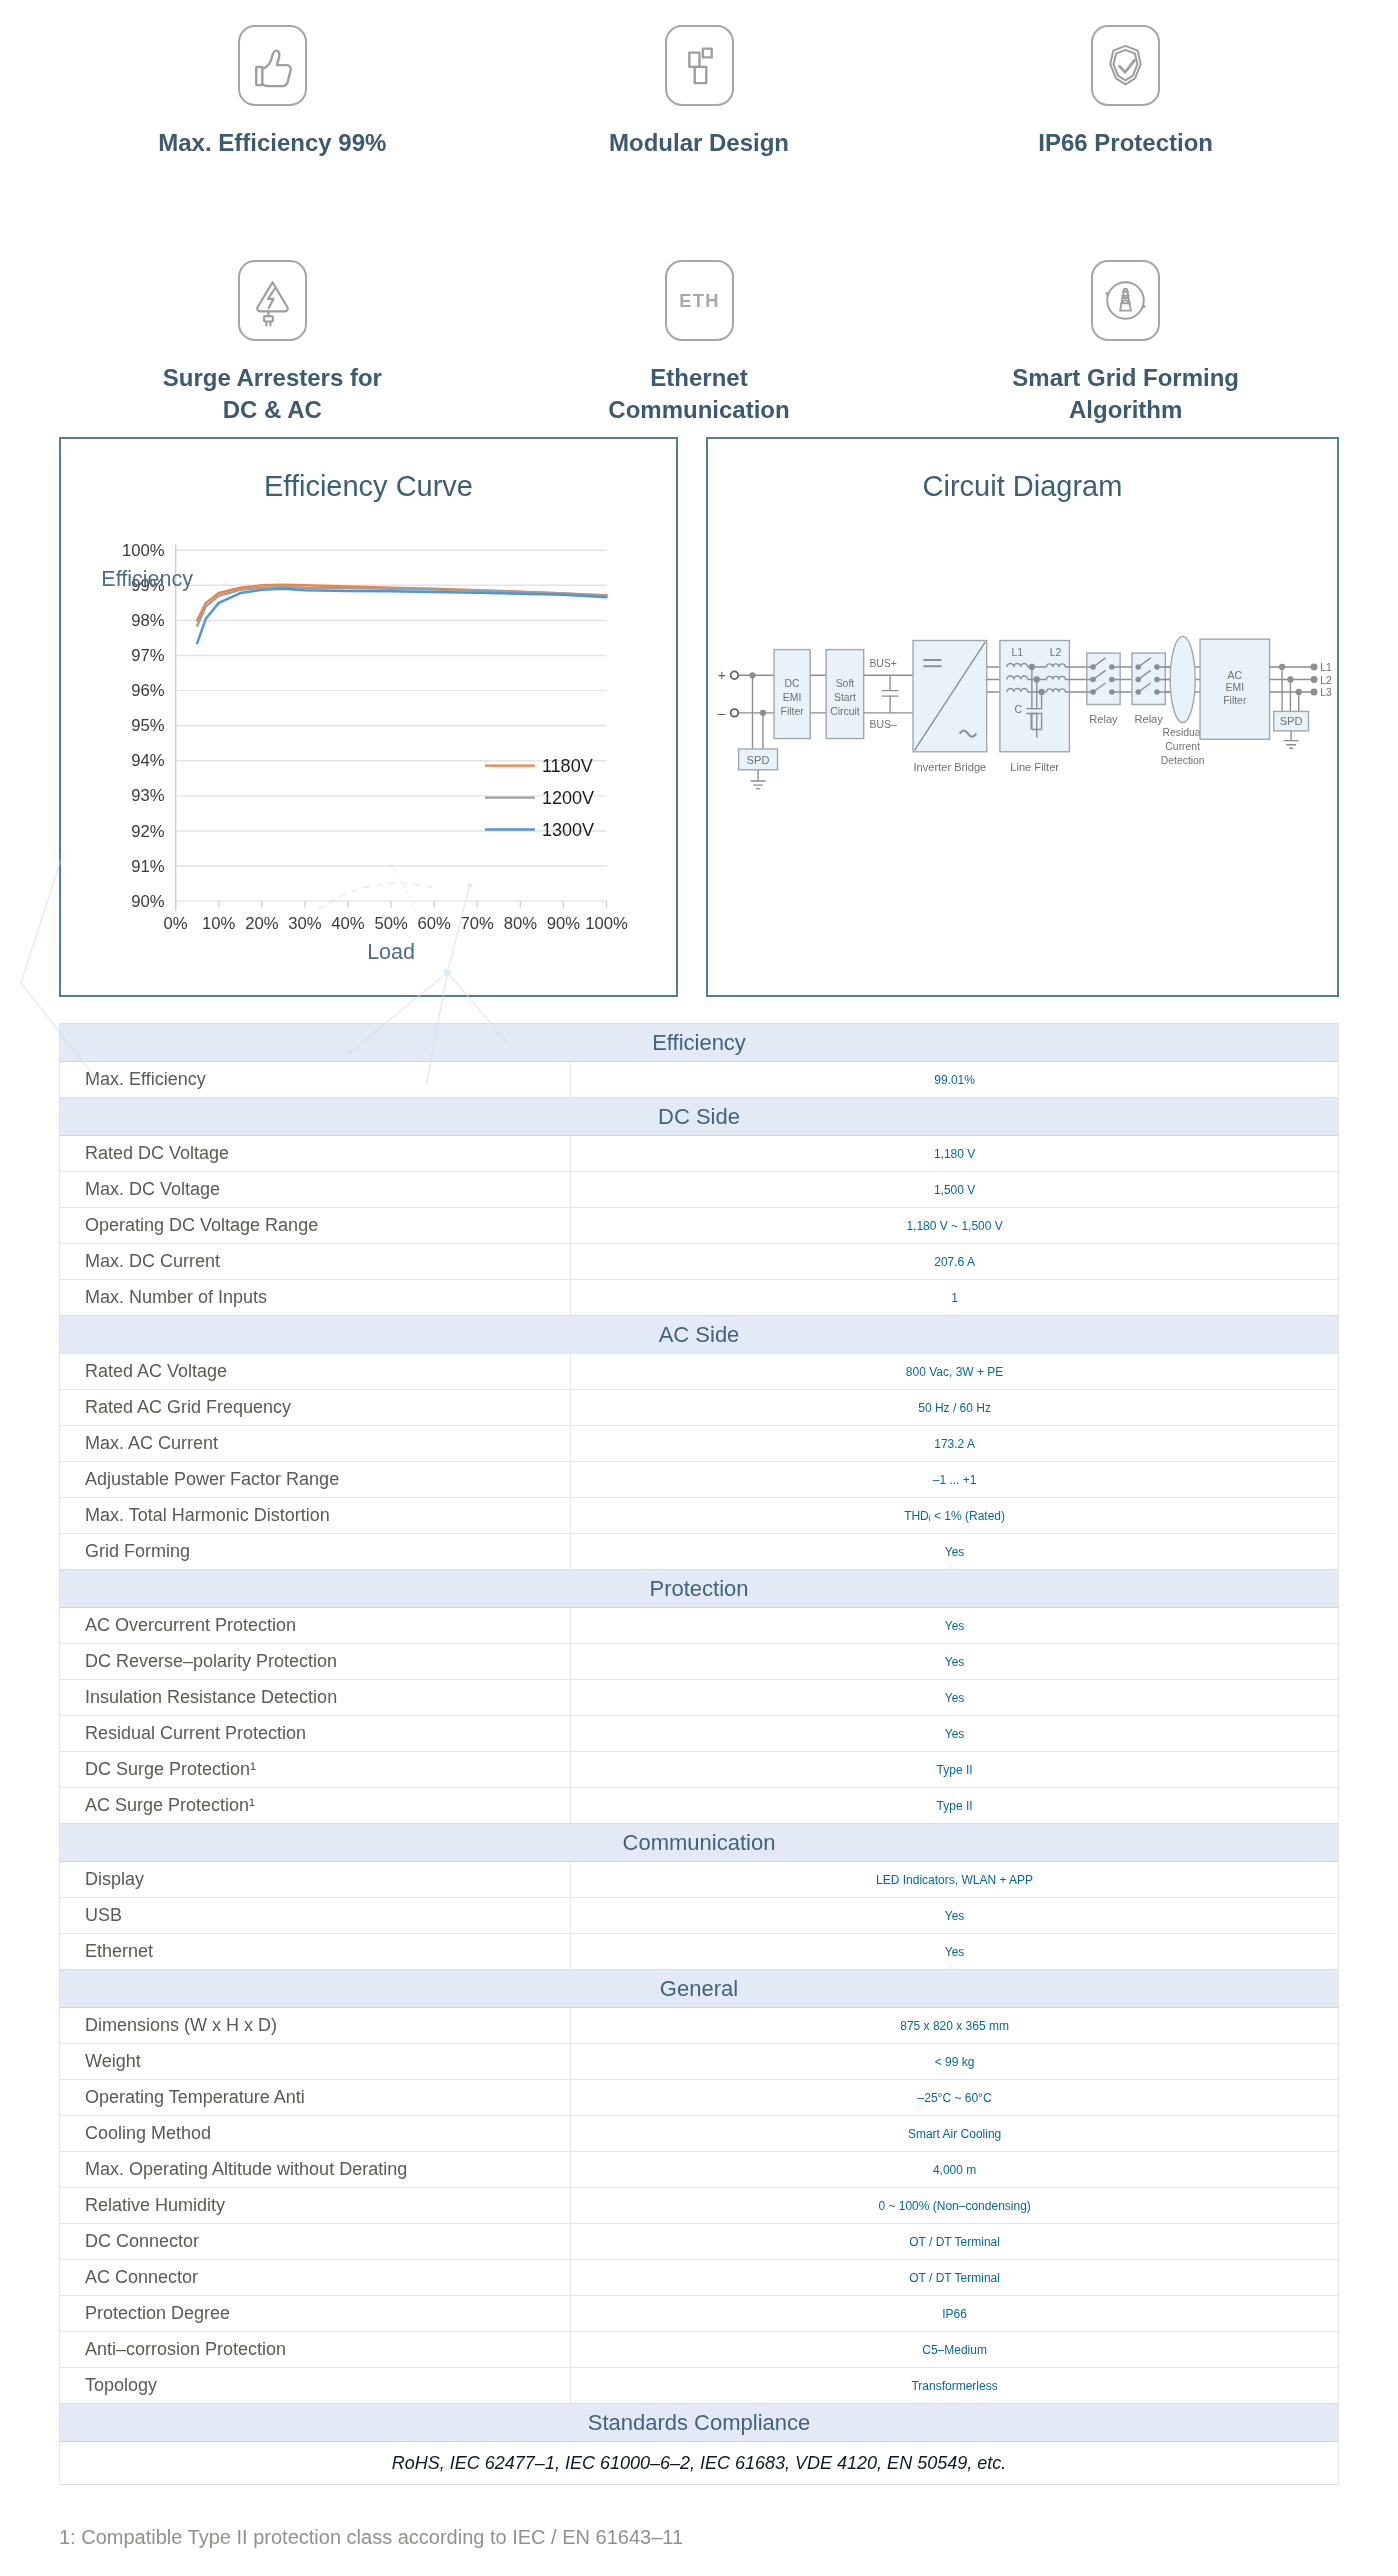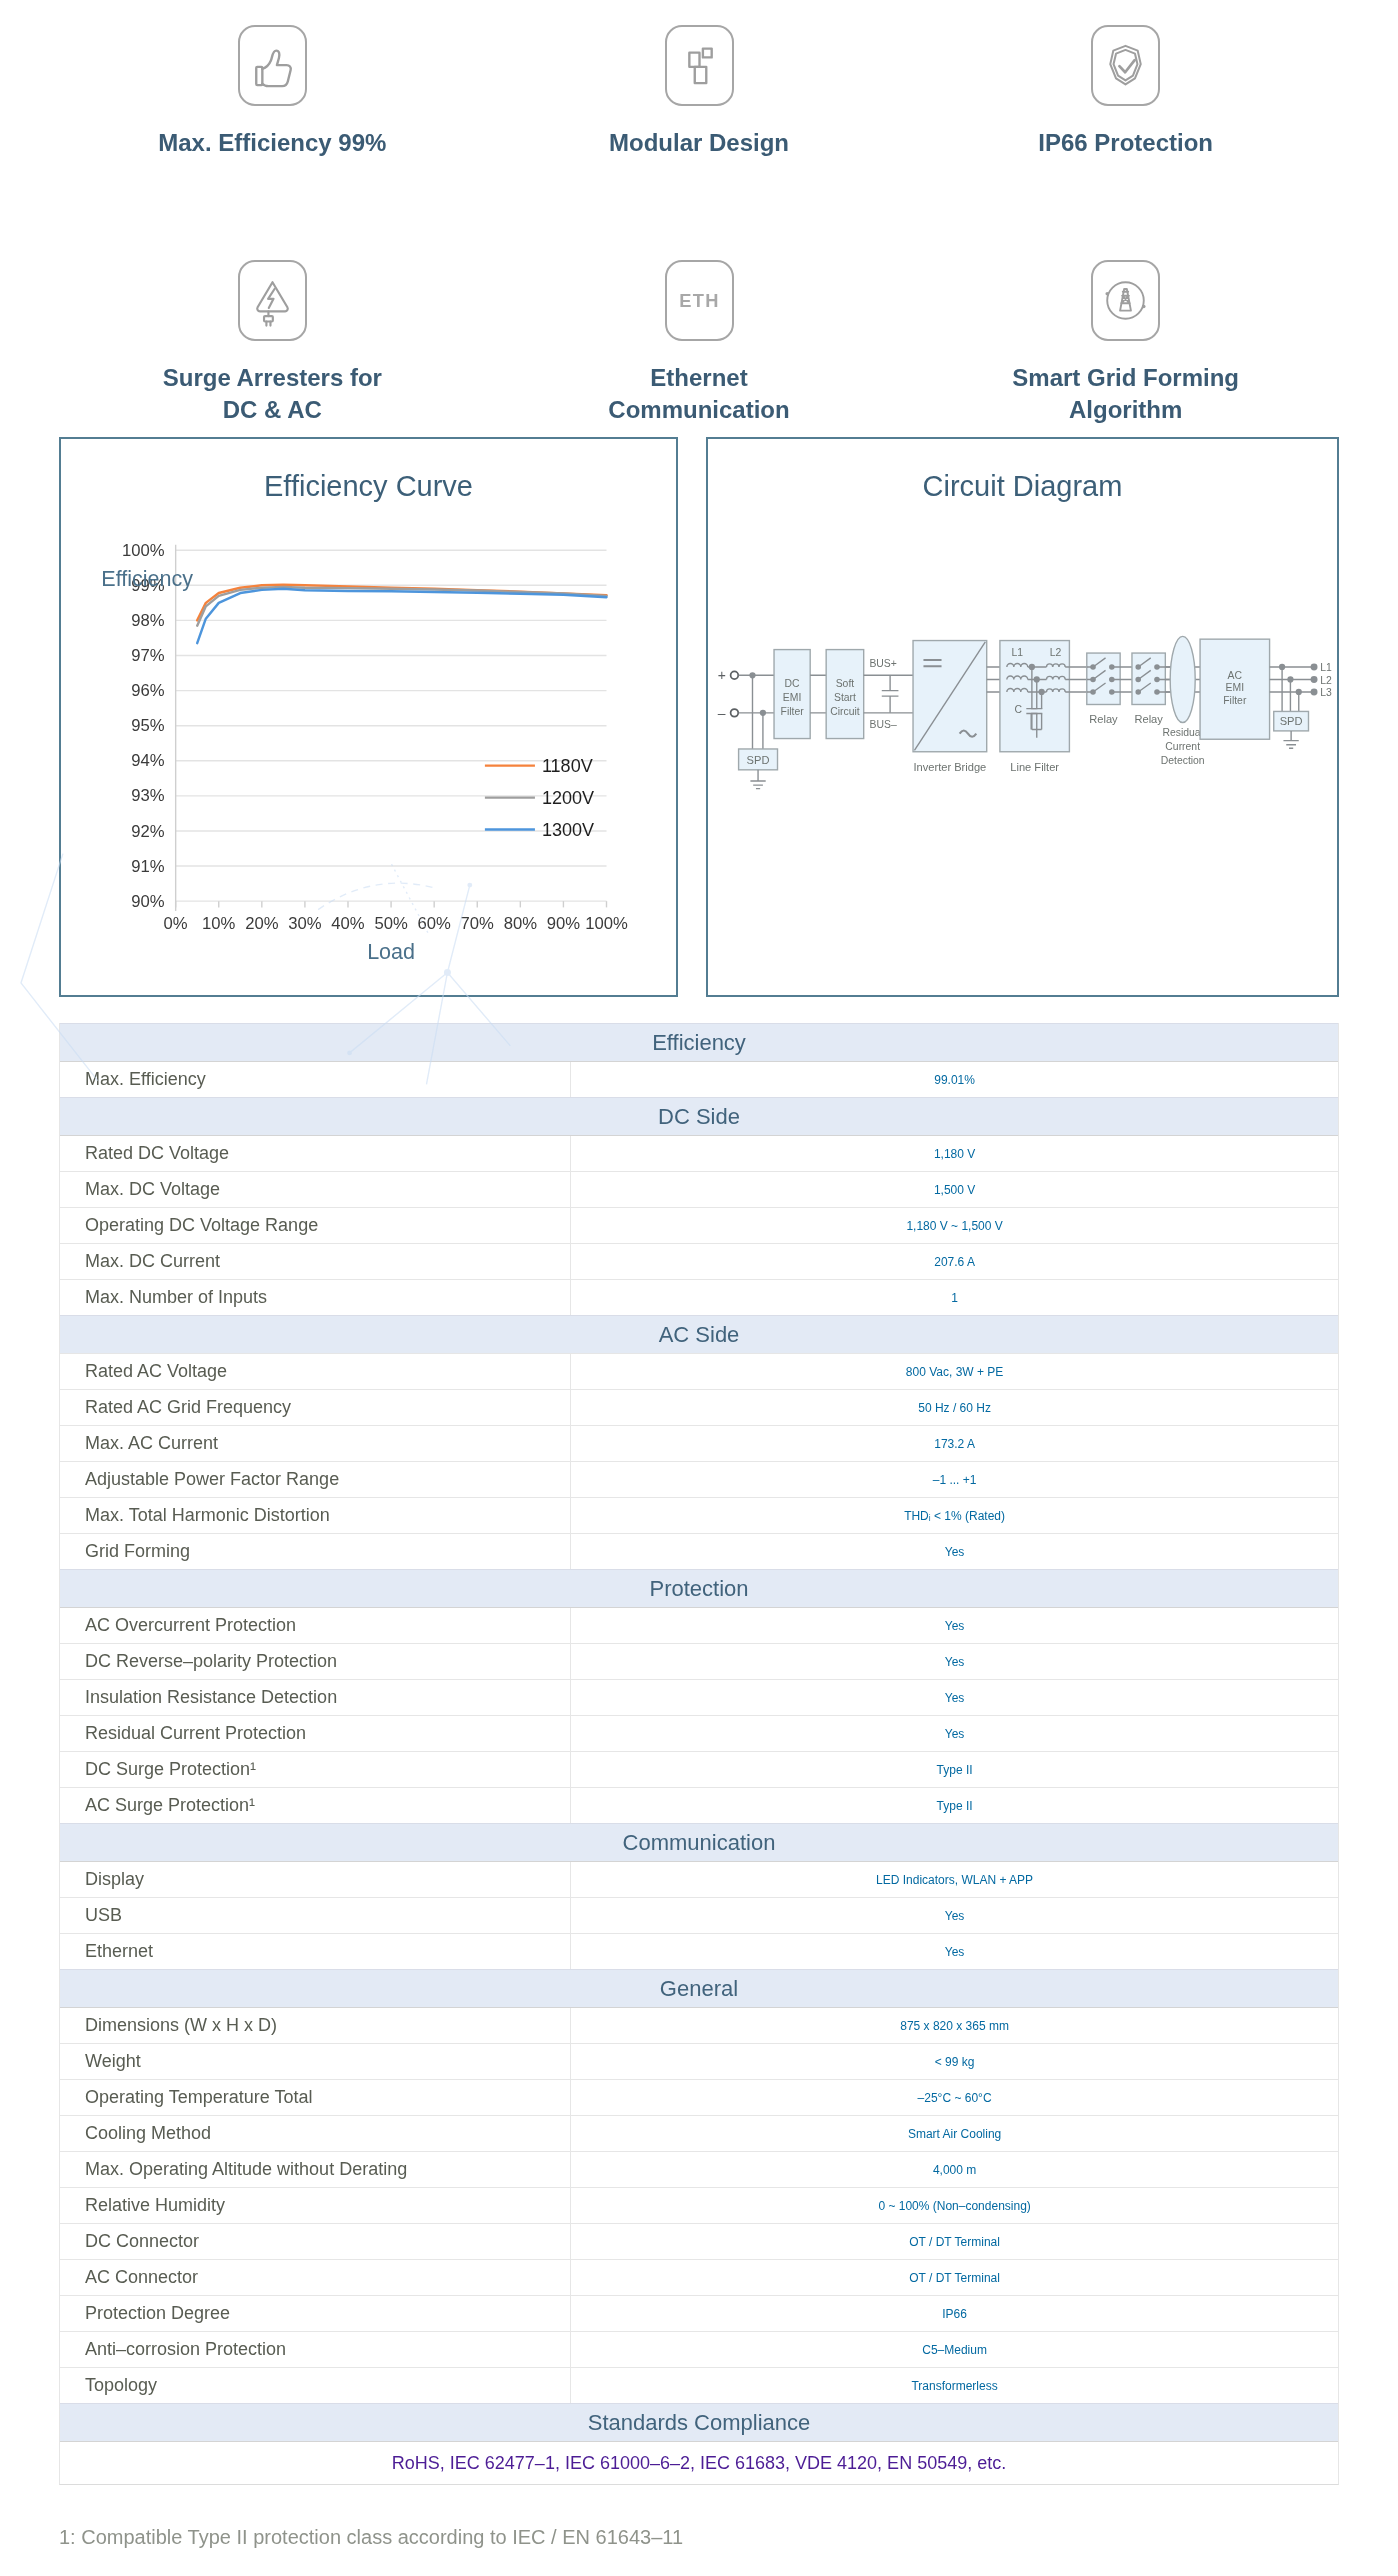--- a/index.html
+++ b/index.html
@@ -39,21 +39,21 @@
   .sec-head { height:38px; background:#E3EAF5; border-top:0.7px solid #d9dde8;
               display:flex; align-items:center; justify-content:center;
               font-size:22px; color:#41637C; }
   .t-row { display:flex; height:36px; border-top:0.7px solid #e6e6e6; background:#fff; }
   .t-row.first { border-top:1.4px solid #d4d4d4; }
   .t-label { width:40%; padding-left:25px; display:flex; align-items:center;
              font-size:18px; color:#585C52; border-right:0.7px solid #e6e6e6; }
   .t-value { flex:1; display:flex; align-items:center; justify-content:center;
              font-size:12px; color:#0369a1; }
   .t-row.compliance { height:43px; align-items:center; justify-content:center;
-                      font-size:18px; color:#4c1d95; }
+                      font-size:18px; color:#0f172a;font-style:italic; }
 
   
   .footnote { position:absolute; left:59px; top:2526px; font-size:20px; color:#8F938B; }
 </style>
 </head>
 <body>
 
 <div class="page">
 
   <div class="features">
@@ -412,21 +412,21 @@
       <div class="sec-head">General</div>
       <div class="t-row first">
         <div class="t-label">Dimensions (W x H x D)</div>
         <div class="t-value">875 x 820 x 365 mm</div>
       </div>
       <div class="t-row">
         <div class="t-label">Weight</div>
         <div class="t-value">&lt; 99 kg</div>
       </div>
       <div class="t-row">
-        <div class="t-label">Operating Temperature Total</div>
+        <div class="t-label">Operating Temperature Anti</div>
         <div class="t-value">–25°C ~ 60°C</div>
       </div>
       <div class="t-row">
         <div class="t-label">Cooling Method</div>
         <div class="t-value">Smart Air Cooling</div>
       </div>
       <div class="t-row">
         <div class="t-label">Max. Operating Altitude without Derating</div>
         <div class="t-value">4,000 m</div>
       </div>

